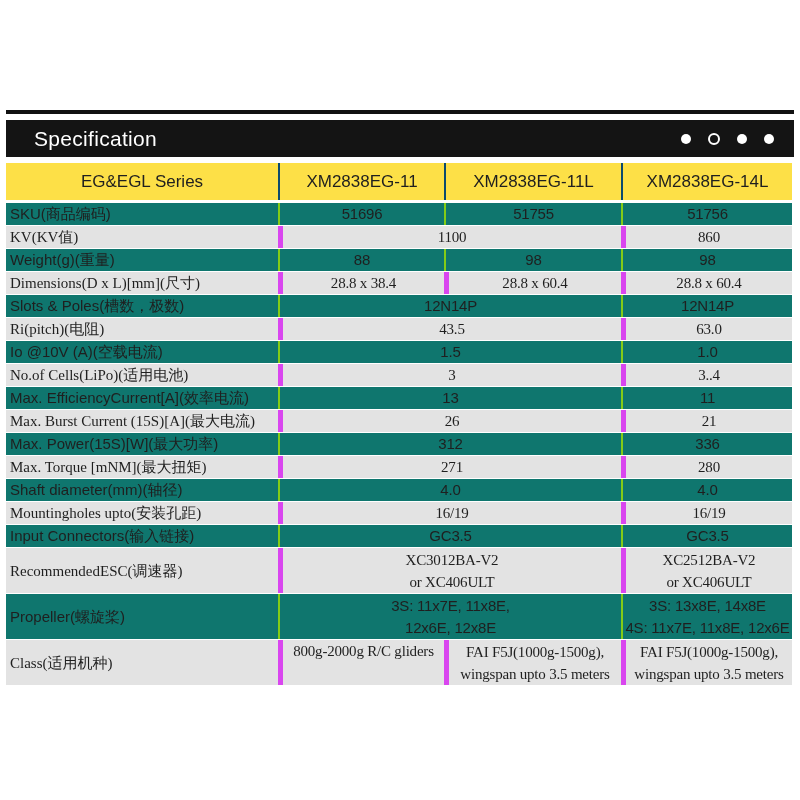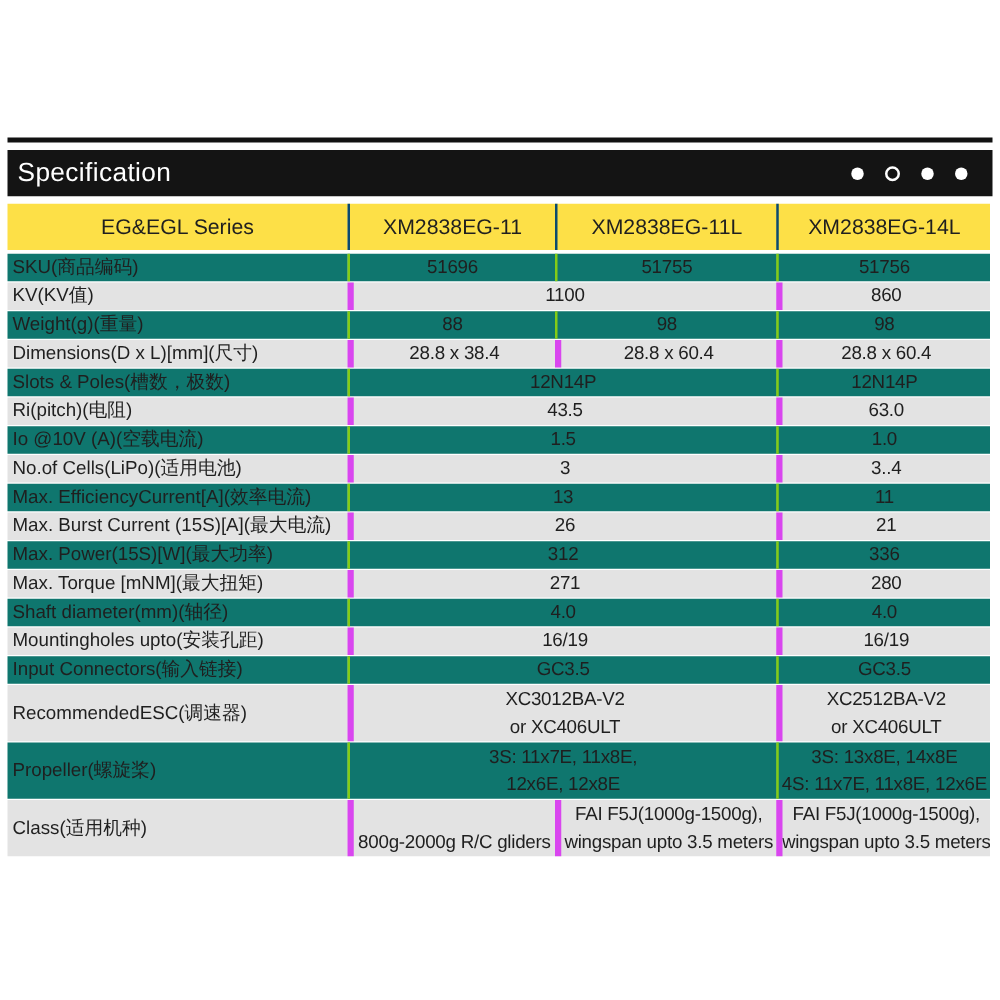--- a/index.html
+++ b/index.html
@@ -5,43 +5,43 @@
   html,body{margin:0;padding:0;background:#ffffff;}
   .page{
     width:800px;height:800px;box-sizing:border-box;padding-top:110px;
     font-family:"Liberation Sans","DejaVu Sans",sans-serif;color:#1f1f1f;
     overflow:hidden;background:#ffffff;
   }
   .rule{height:4px;background:#111111;margin:0 6px;}
   .bar{
     margin:6px 6px 0 6px;height:37px;background:#141414;color:#ffffff;
     display:flex;align-items:center;justify-content:space-between;
-    padding:0 20px 0 8px;box-sizing:border-box;
+    padding:0 20px 0 28px;box-sizing:border-box;
   }
   .bar-title{font-size:21px;letter-spacing:.3px;}
   .dots{display:flex;align-items:center;}
   .dot{width:10px;height:10px;border-radius:50%;background:#ffffff;margin-left:17px;}
   .dot.outline{width:12px;height:12px;background:transparent;border:2.5px solid #ffffff;box-sizing:border-box;}
   .table{margin:6px 6px 0 6px;}
   .row{display:grid;grid-template-columns:272px 166px 177px 171px;margin-bottom:1px;height:22px;}
   .row.tall{height:45px;}
   .row.head{height:37px;margin-bottom:3px;}
   .cell{
     display:flex;flex-direction:column;align-items:center;justify-content:center;
     font-size:15px;overflow:hidden;box-sizing:border-box;
   }
-  .row.gray .cell{background:#e3e3e3;}
+  .row.gray .cell{background:#e3e3e3;font-family:Liberation Serif, serif;}
   .row.white .cell{background:#0f766e;}
   .row.head .cell{background:#fde047;font-size:17px;}
   .lab{align-items:flex-start;padding-left:4px;}
   .gap{border-left:5px solid #d946ef;}
   .row.head .gap{border-left:2px solid #0c4a6e;}
   .sep{border-left:2px solid #84cc16;}
   .span2{grid-column:span 2;}
-  .vtop{justify-content:flex-end;}
+  .vtop{justify-content:flex-start;}
   .ln{line-height:22px;white-space:nowrap;letter-spacing:-0.2px;min-height:21px;}
   .lab .ln{letter-spacing:0;}
 </style>
 </head>
 <body>
 
 <div class="page">
   <div class="rule"></div>
   <div class="bar">
     <span class="bar-title">Specification</span>

